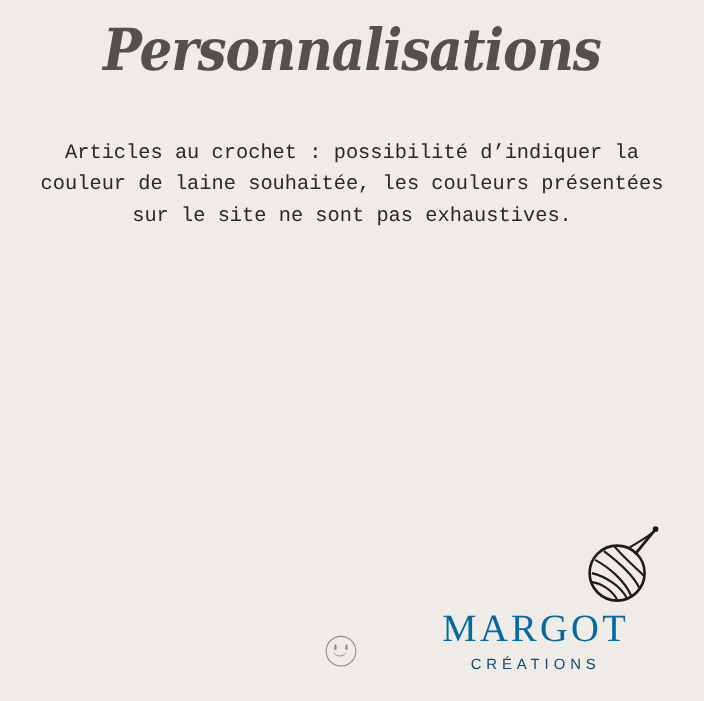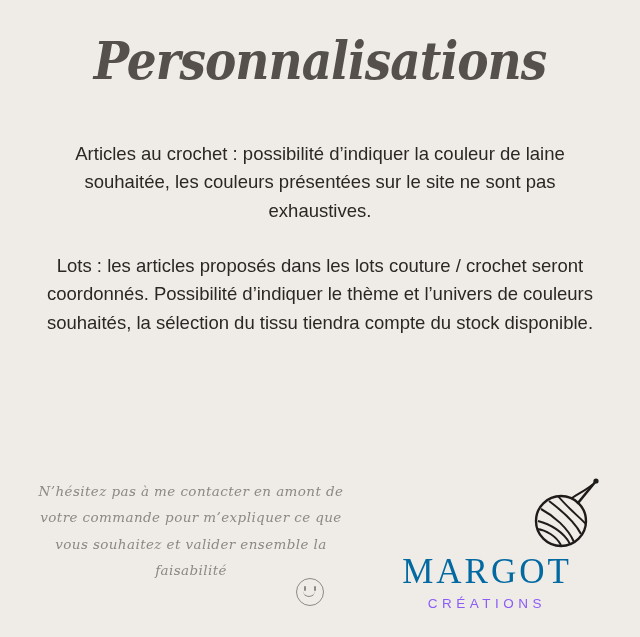--- a/index.html
+++ b/index.html
@@ -13,39 +13,39 @@
     font-family: "Liberation Serif", serif;
     color: #2b2926;
     overflow: hidden;
     position: relative;
   }
   .page {
     position: relative;
     width: 640px;
     height: 637px;
     box-sizing: border-box;
-    padding: 14px;
+    padding: 0;
   }
   .title {
     text-align: center;
     font-family: "DejaVu Serif", serif;
     font-weight: bold;
     font-style: italic;
     font-size: 47px;
     letter-spacing: -1px;
     color: #55504b;
     margin: 0;
     padding-top: 16px;
     line-height: 1.1;
     transform: scaleY(1.12);
     transform-origin: top center;
   }
   .body-block {
     text-align: center;
-    font-family: Liberation Sans, sans-serif;
+    font-family: Liberation Mono, monospace;
     font-size: 18.5px;
     line-height: 1.55;
     color: #2a2724;
     margin: 0 auto;
     padding: 0 28px;
     box-sizing: border-box;
   }
   .para-1 { margin-top: 58px; padding: 0 20px; }
   .para-2 { margin-top: 38px; padding: 0 42px; }
   .para-3 { margin-top: 26px; padding: 0 26px; }
@@ -112,35 +112,33 @@
     font-family: "Liberation Serif", serif;
     font-size: 35px;
     letter-spacing: 3px;
     color: #0369a1;
     line-height: 1;
   }
   .brand-sub {
     font-family: "Liberation Sans", sans-serif;
     font-size: 13.5px;
     letter-spacing: 4.5px;
-    color: #8b5cf6;
+    color: #0c4a6e;
     margin-top: 7px;
   }
 </style>
 </head>
 <body>
 
 <div class="page">
 
   <h1 class="title">Personnalisations</h1>
 
   <p class="body-block para-1">Articles au crochet : possibilité d’indiquer la couleur de laine souhaitée, les couleurs présentées sur le site ne sont pas exhaustives.</p>
-  <p class="body-block para-3">Lots : les  articles proposés dans les lots couture / crochet seront coordonnés. Possibilité d’indiquer le thème et l’univers de couleurs souhaités, la sélection du tissu tiendra compte du stock disponible.</p>
 
-  <div class="note">N’hésitez pas à me contacter en amont de votre commande pour m’expliquer ce que vous souhaitez et valider ensemble la faisabilité</div>
 
   <div class="smiley">
     <span class="mouth"></span>
   </div>
 
   <div class="brand">
     <svg class="brand-yarn" viewBox="0 0 74 74">
       <circle cx="33" cy="45" r="25" fill="none" stroke="#1e1c1a" stroke-width="2.4"></circle>
       <path d="M13 33 C26 40, 40 52, 46 66" fill="none" stroke="#1e1c1a" stroke-width="2"></path>
       <path d="M21 25 C33 34, 47 46, 53 58" fill="none" stroke="#1e1c1a" stroke-width="2"></path>

